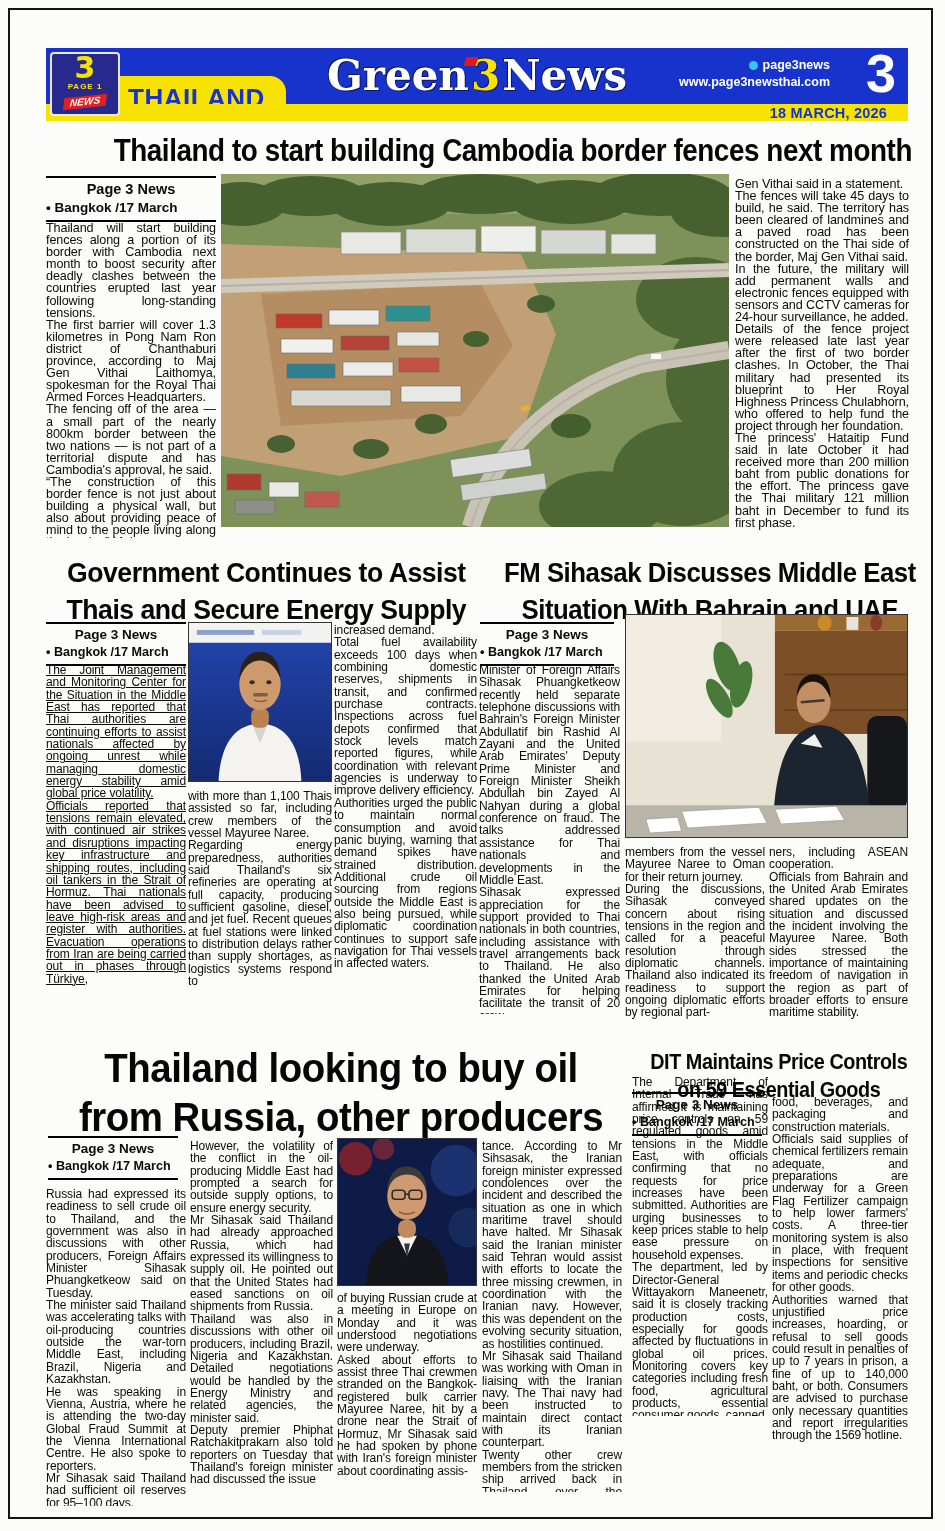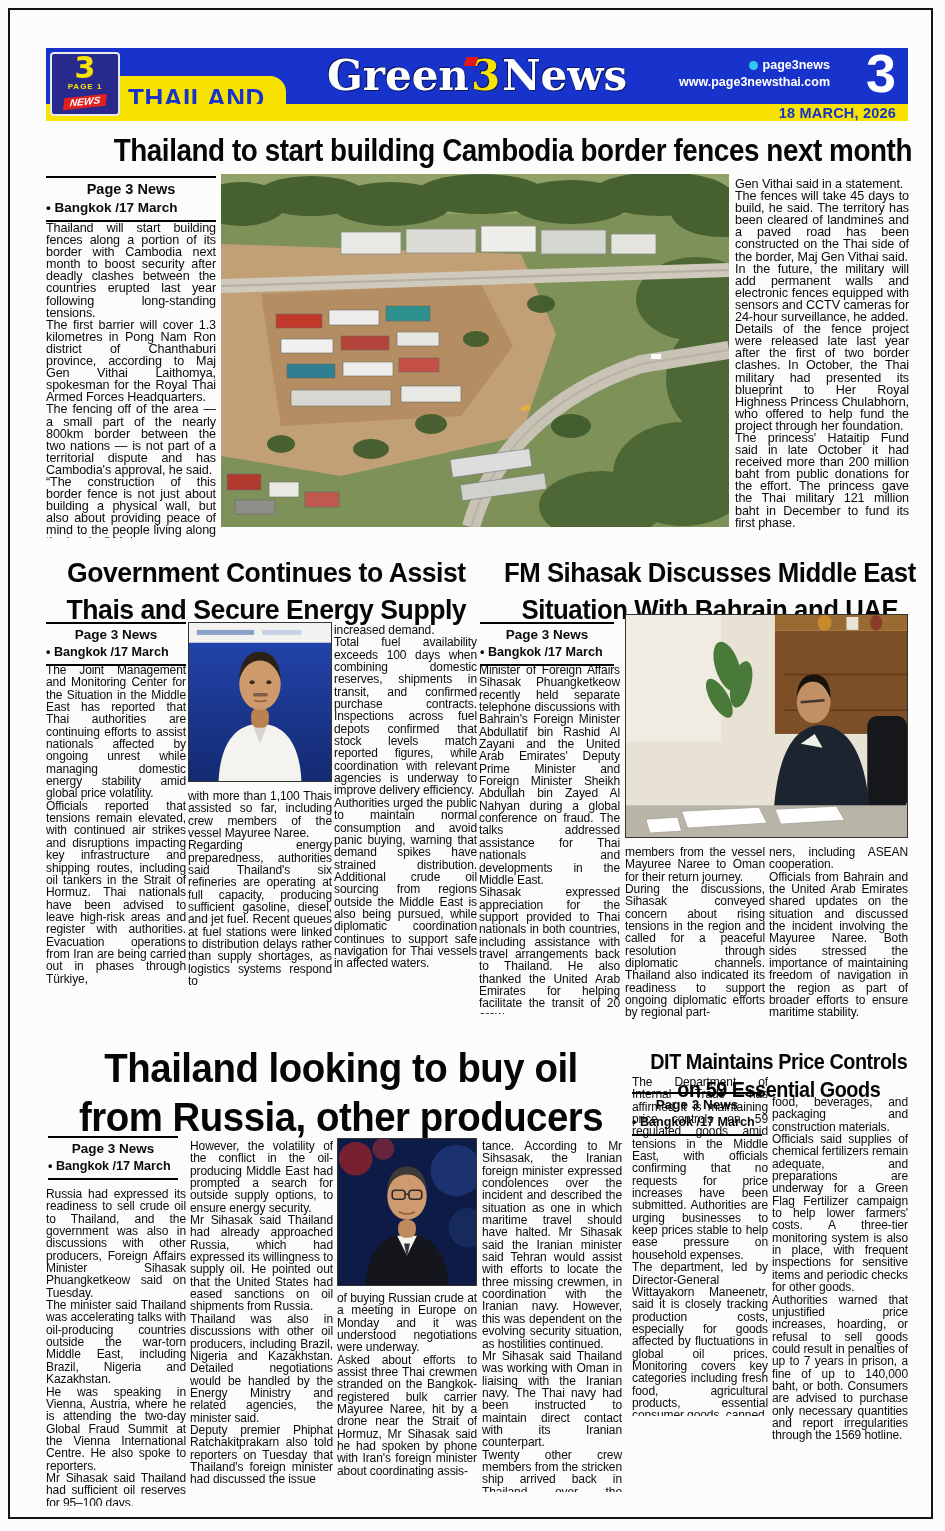--- a/index.html
+++ b/index.html
@@ -6,21 +6,21 @@
   .sheet{
     position:relative;width:945px;height:1531px;background:#fcfcfa;
     font-family:"Liberation Sans",sans-serif;color:#0a0a0a;overflow:hidden;
   }
   .frame{position:absolute;left:8px;top:8px;width:925px;height:1511px;
     border:2px solid #141414;box-sizing:border-box;pointer-events:none;}
 
   
   .masthead{position:absolute;left:46px;top:48px;width:862px;height:73px;background:#1733cb;}
   .date-strip{position:absolute;left:0;bottom:0;width:100%;height:17px;background:#f8e300;
-    text-align:right;box-sizing:border-box;padding-right:12px;}
+    text-align:right;box-sizing:border-box;padding-right:21px;}
   .mast-date{font-size:14.5px;font-weight:bold;color:#1334c8;line-height:17px;letter-spacing:0.2px;}
   .thailand-tab{position:absolute;left:28px;top:28px;width:212px;height:45px;background:#f8e300;
     border-radius:0 16px 0 0;}
   .section-label{position:absolute;left:54px;top:7px;font-size:26px;font-weight:bold;color:#1733cb;letter-spacing:0.5px;}
   .logo{position:absolute;left:4px;top:4px;width:70px;height:64px;background:#272a8c;
     border:2px solid #e8e8e8;border-radius:4px;box-sizing:border-box;text-align:center;}
   .logo-num{font-size:30px;line-height:28px;font-weight:bold;color:#f8e300;font-family:"DejaVu Sans",sans-serif;}
   .logo-page{font-size:8px;font-weight:bold;color:#f8e300;letter-spacing:1px;line-height:9px;}
   .logo-news{display:inline-block;margin-top:2px;background:#e02020;color:#fff;font-style:italic;
     font-weight:bold;font-size:10px;line-height:12px;padding:0 6px;transform:skewX(-12deg) rotate(-6deg);}
@@ -179,21 +179,21 @@
 The princess' Hataitip Fund said in late October it had received more than 200 million baht from public donations for the effort. The princess gave the Thai military 121 million baht in December to fund its first phase.</div>
 
   <h2 class="hl hl2"><span class="squeeze">Government Continues to Assist
 Thais and Secure Energy Supply</span></h2>
 
   <div class="byline" style="left:46px;top:622px;width:140px;">
     <div class="src">Page 3 News</div>
     <div class="dl">• Bangkok /17 March</div>
   </div>
 
-  <div class="body" style="left:46px;top:664px;width:140px;height:352px;">The Joint Management and Monitoring Center for the Situation in the Middle East has reported that Thai authorities are continuing efforts to assist nationals affected by ongoing unrest while managing domestic energy stability amid global price volatility.
+  <div class="body" style="left:46px;top:664px;width:140px;height:352px;text-decoration:underline;">The Joint Management and Monitoring Center for the Situation in the Middle East has reported that Thai authorities are continuing efforts to assist nationals affected by ongoing unrest while managing domestic energy stability amid global price volatility.
 Officials reported that tensions remain elevated, with continued air strikes and disruptions impacting key infrastructure and shipping routes, including oil tankers in the Strait of Hormuz. Thai nationals have been advised to leave high-risk areas and register with authorities. Evacuation operations from Iran are being carried out in phases through Türkiye,</div>
 
   <div class="photo bordered" style="left:188px;top:622px;width:144px;height:160px;">
     <svg viewBox="0 0 144 160" preserveAspectRatio="none">
       <defs>
         <linearGradient id="bgblue" x1="0" y1="0" x2="0" y2="1">
           <stop offset="0" stop-color="#2346b0"></stop>
             <stop offset="1" stop-color="#142a72"></stop>
         </linearGradient>
       </defs>

